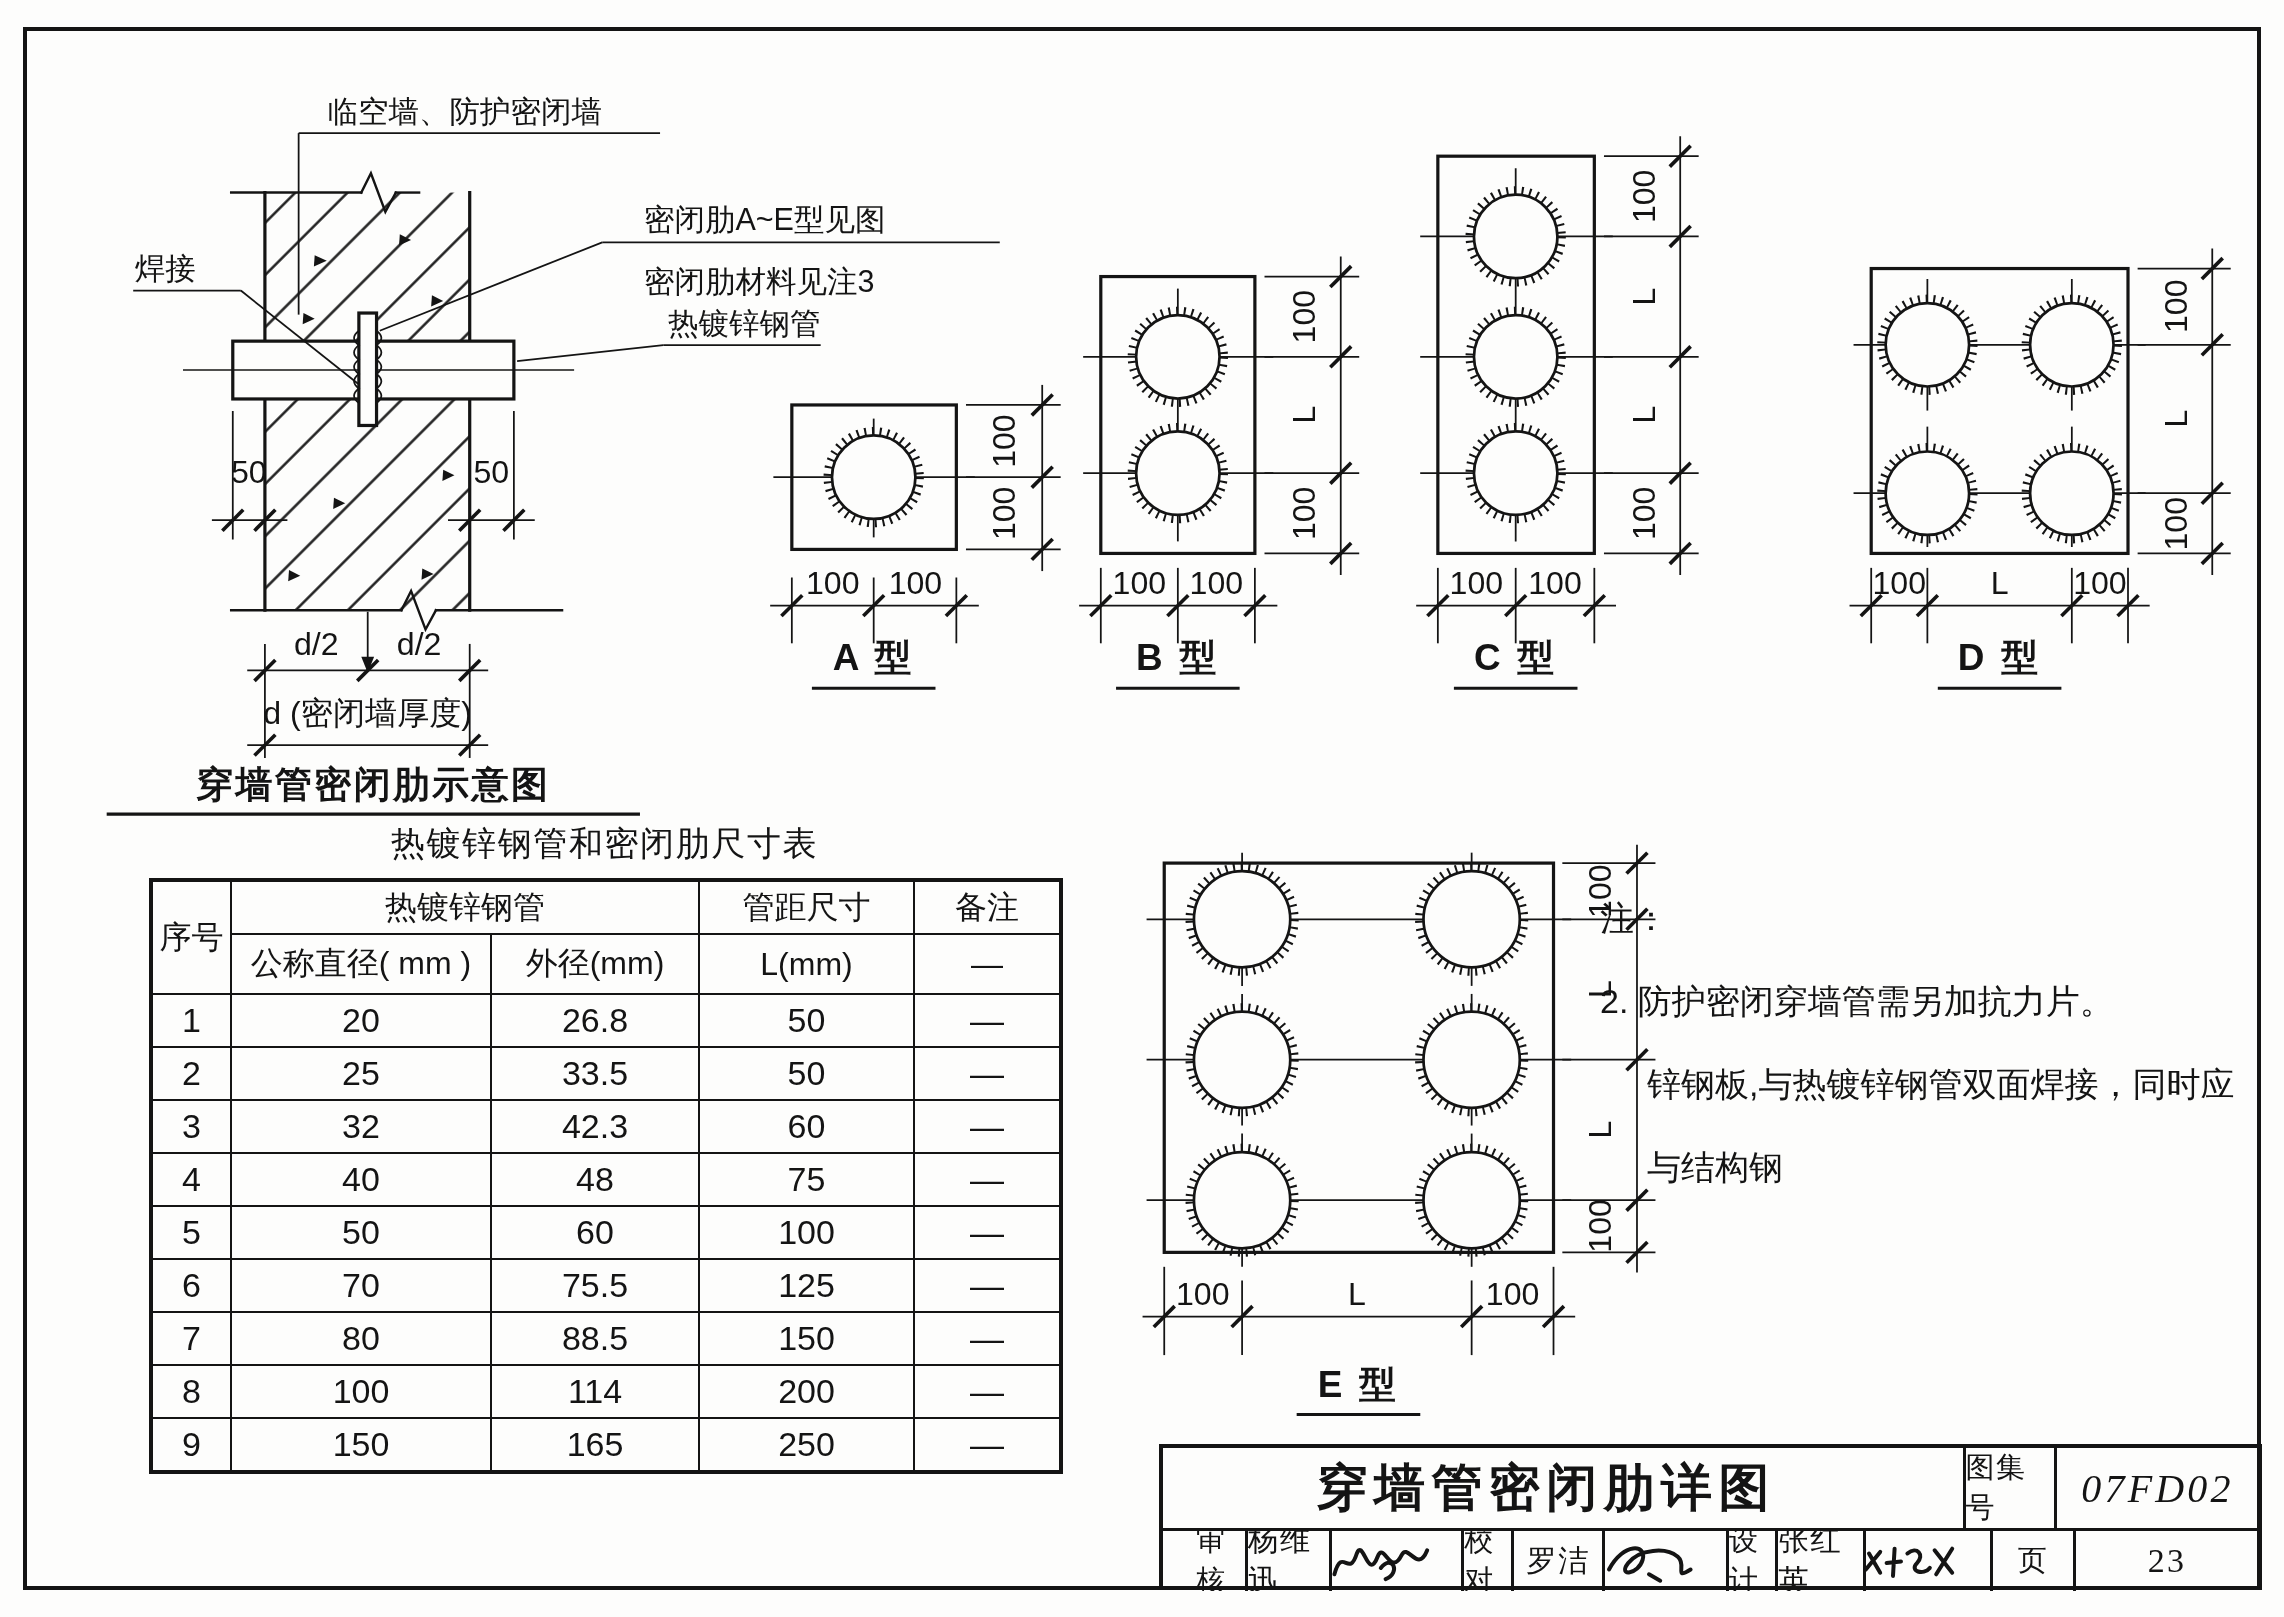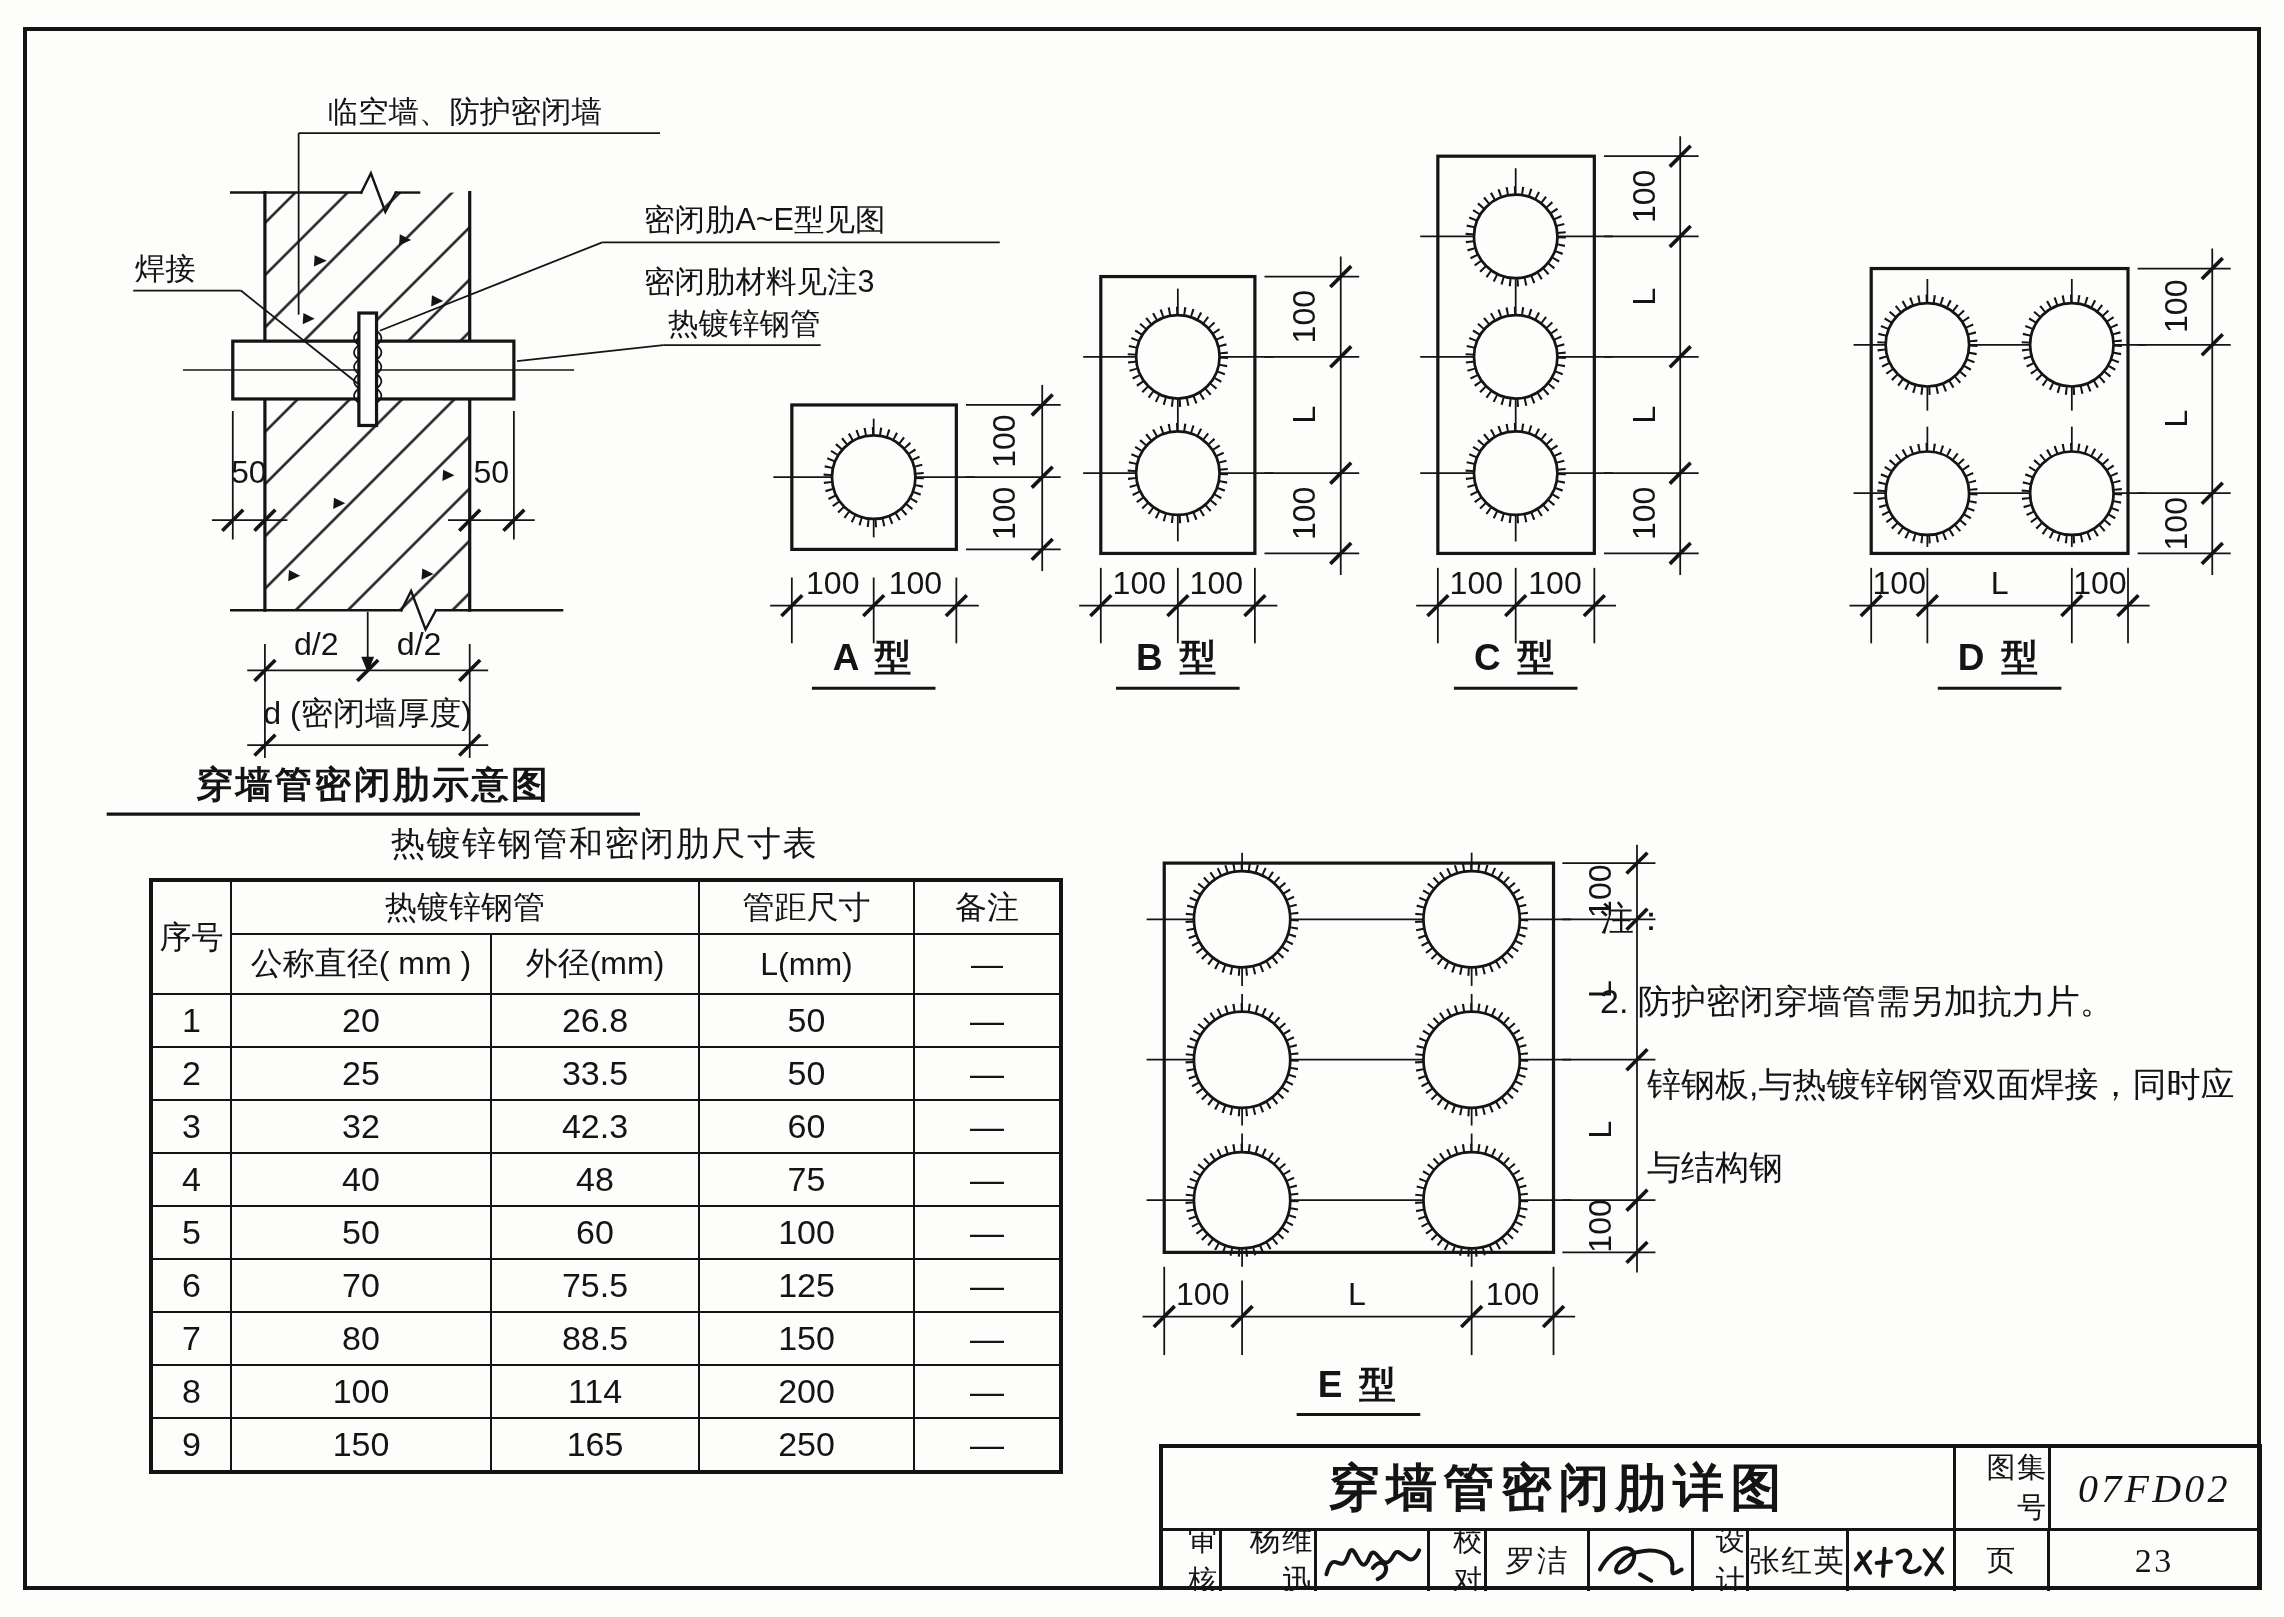--- a/index.html
+++ b/index.html
@@ -25,28 +25,28 @@
   table{border-collapse:collapse;table-layout:fixed;width:911px;border:4px solid #141414;}
   td{border:2.4px solid #141414;text-align:center;vertical-align:middle;font-size:34px;padding:0;}
   tr.hrow td{height:51px;font-size:32px;}
   tr.hrow2 td{height:58px;font-size:32px;}
   tr.drow td{height:51px;}
   
   #notes{position:absolute;left:1600px;top:877px;width:667px;font-size:34px;line-height:83px;}
   .cont{padding-left:47px;}
   
   #tblock{position:absolute;left:1159px;top:1444px;width:1103px;height:146px;
-          border:4px solid #141414;box-sizing:border-box;display:flex;flex-direction:column;text-align:right;}
+          border:4px solid #141414;box-sizing:border-box;display:flex;flex-direction:column;}
   .tb-row{display:flex;box-sizing:border-box;}
   .tb-top{height:92px;}
   .tb-bot{height:63px;border-top:3.2px solid #141414;flex:1;}
   .tb-cell{box-sizing:border-box;border-left:3.2px solid #141414;display:flex;align-items:center;justify-content:center;overflow:hidden;}
   .tb-cell:first-child{border-left:none;}
   .tb-title{font-size:51px;font-weight:700;letter-spacing:6.4px;}
-  .tb-lab{font-size:29px;letter-spacing:1.6px;}
+  .tb-lab{font-size:29px;letter-spacing:1.6px;margin-left:33px;}
   .tb-name{font-size:30.5px;letter-spacing:1.6px;}
   .tb-serif{font-family:"Liberation Serif",serif;font-size:40px;letter-spacing:3.2px;font-style:italic;}
   .tb-page{font-family:"Liberation Serif",serif;font-size:34px;letter-spacing:2.4px;}
   .sig path{stroke:#141414;stroke-width:5;fill:none;stroke-linecap:round;stroke-linejoin:round;}
 </style>
 </head>
 <body>
 
 <div id="sheet">
   <div id="frame"></div>

